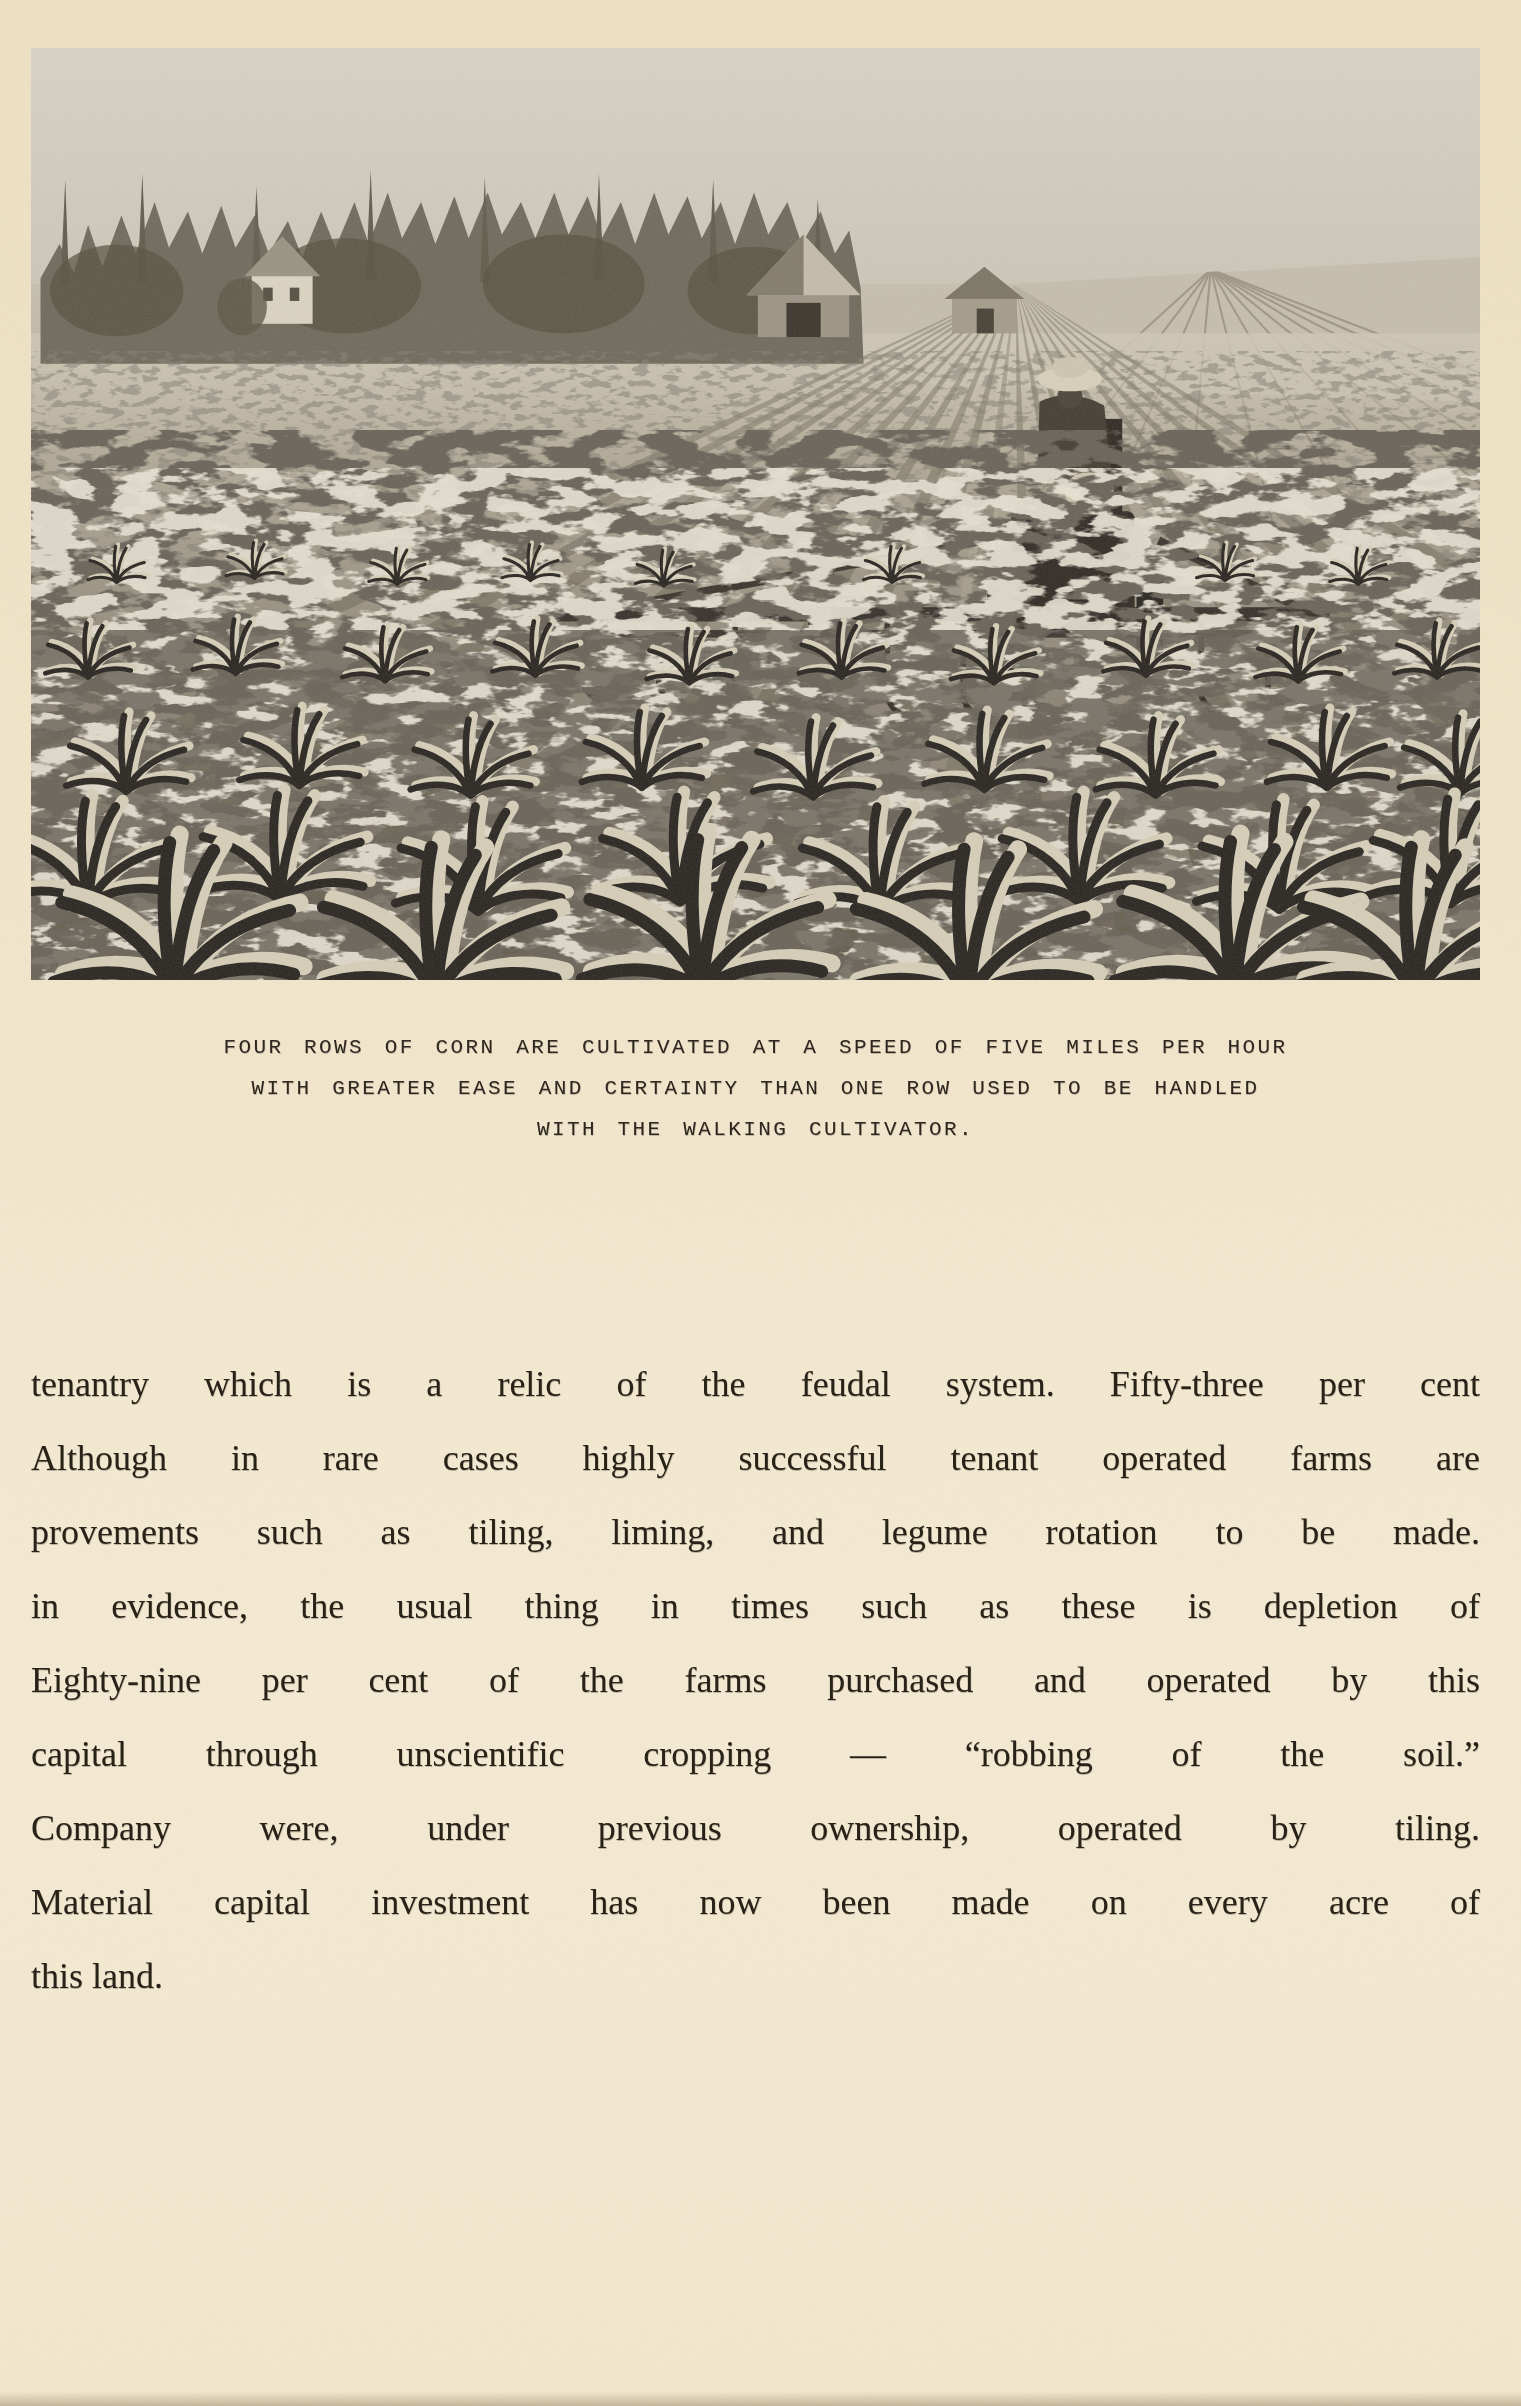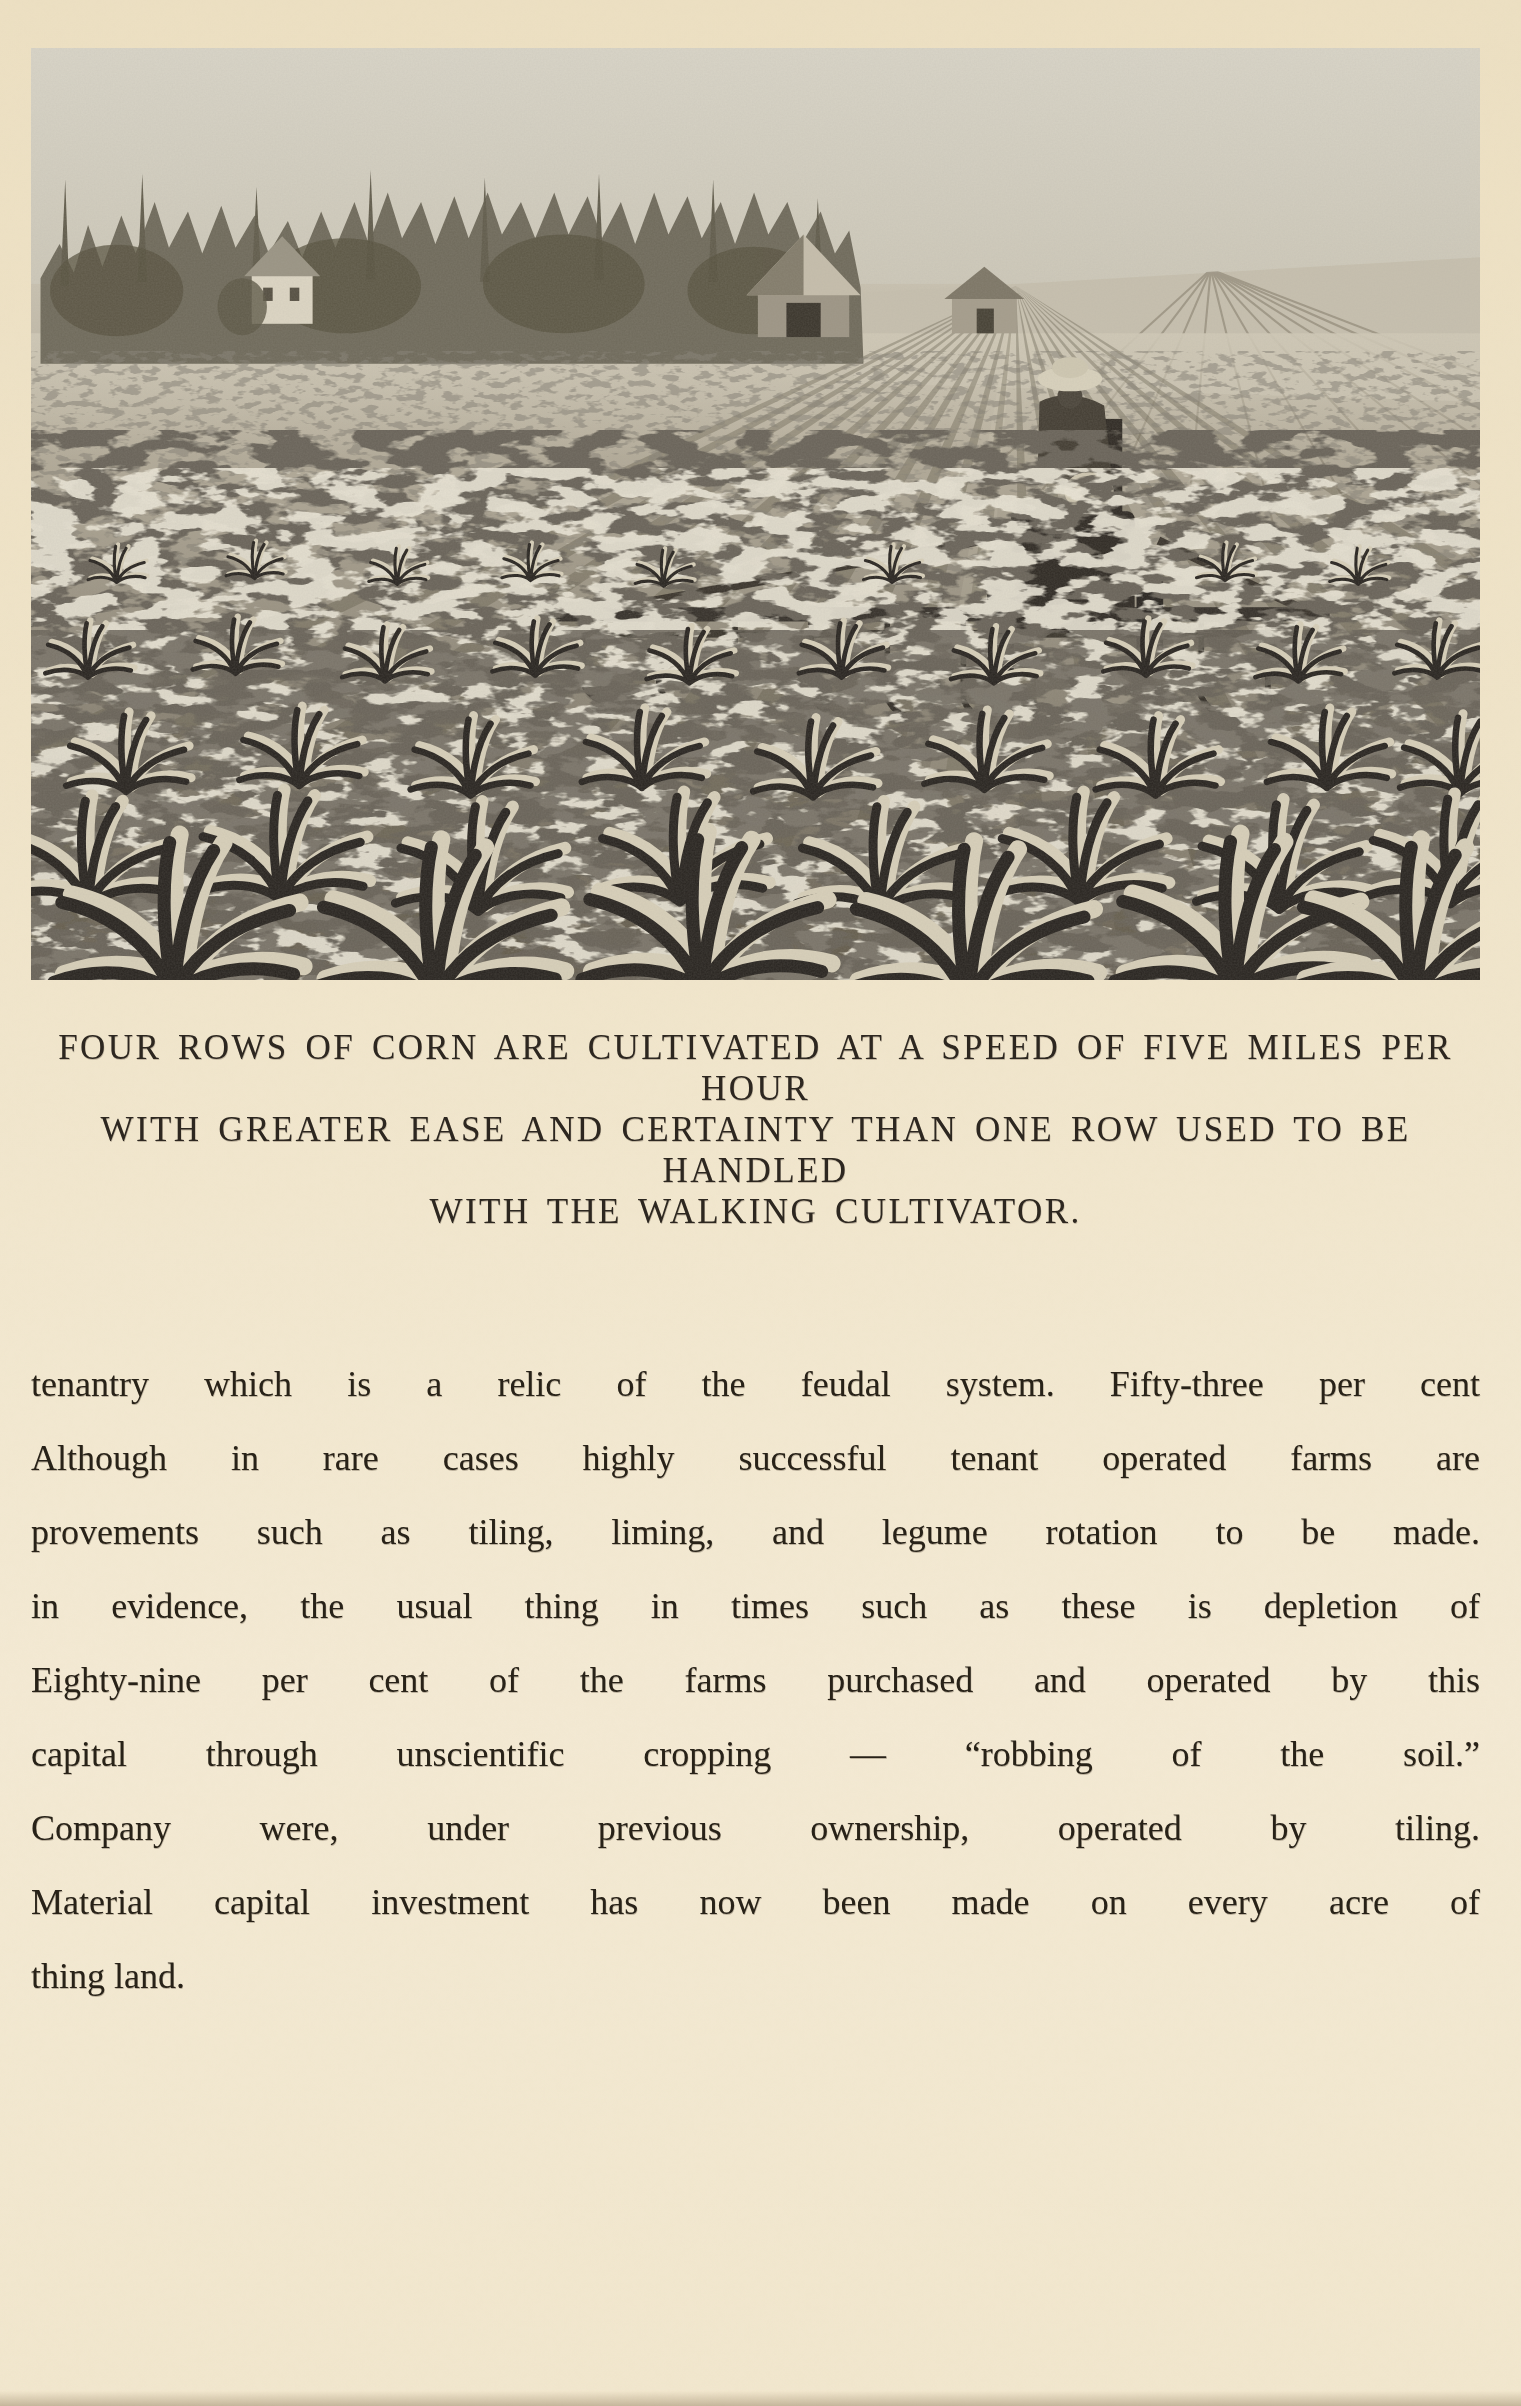--- a/index.html
+++ b/index.html
@@ -9,23 +9,24 @@
     font-family:"Liberation Serif", serif;
   }
   .paper-grain{position:absolute;inset:0;pointer-events:none;opacity:.45;}
   .photo{
     position:absolute;left:31px;top:48px;width:1449px;height:932px;margin:0;
     overflow:hidden;background:#cfc9ba;
   }
   .photo svg{display:block;width:100%;height:100%;}
   .caption{
     position:absolute;left:31px;top:1027px;width:1449px;
-    text-align:center;font-size:35px;line-height:41px;
+    text-align:center;font-size:21px;line-height:41px;
     letter-spacing:2.4px;word-spacing:5.7px;color:#2d2720;
     text-shadow:0.5px 0.8px 0 rgba(60,45,30,0.25);
+    font-family:Liberation Mono, monospace;
   }
   .body-text{
     position:absolute;left:31px;top:1347px;width:1449px;
     font-size:36px;line-height:74px;color:#282218;
     text-shadow:0.5px 0.8px 0 rgba(55,40,25,0.28);
   }
   .bline{text-align:justify;text-align-last:justify;}
   .bline.short{text-align:justify;text-align-last:left;}
   .para-2{margin-top:34px;}
   .indent{text-indent:116px;}
@@ -286,19 +287,19 @@
   <div class="body-text">
     <div class="para">
       <div class="bline">tenantry which is a relic of the feudal system.  Fifty-three per cent</div>
       <div class="bline">Although in rare cases highly successful tenant operated farms are</div>
       <div class="bline">provements such as tiling, liming, and legume rotation to be made.</div>
       <div class="bline">in evidence, the usual thing in times such as these is depletion of</div>
       <div class="bline">Eighty-nine per cent of the farms purchased and operated by this</div>
       <div class="bline">capital through unscientific cropping — “robbing of the soil.”</div>
       <div class="bline">Company were, under previous ownership, operated by tiling.</div>
       <div class="bline">Material capital investment has now been made on every acre of</div>
-      <div class="bline short">thing land.</div>
+      <div class="bline short">this land.</div>
     </div>
   </div>
 
   <div class="page-edge"></div>
 </div>
 
 
 </body></html>

